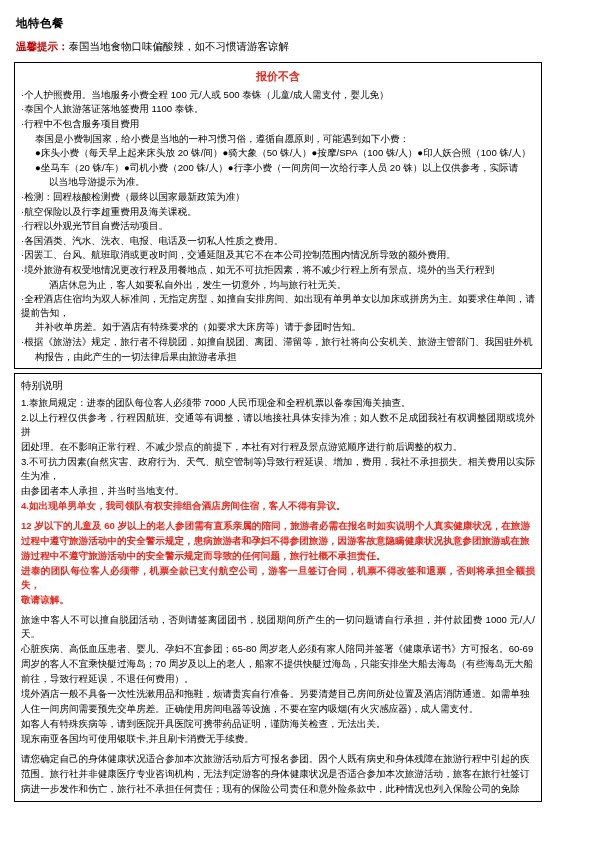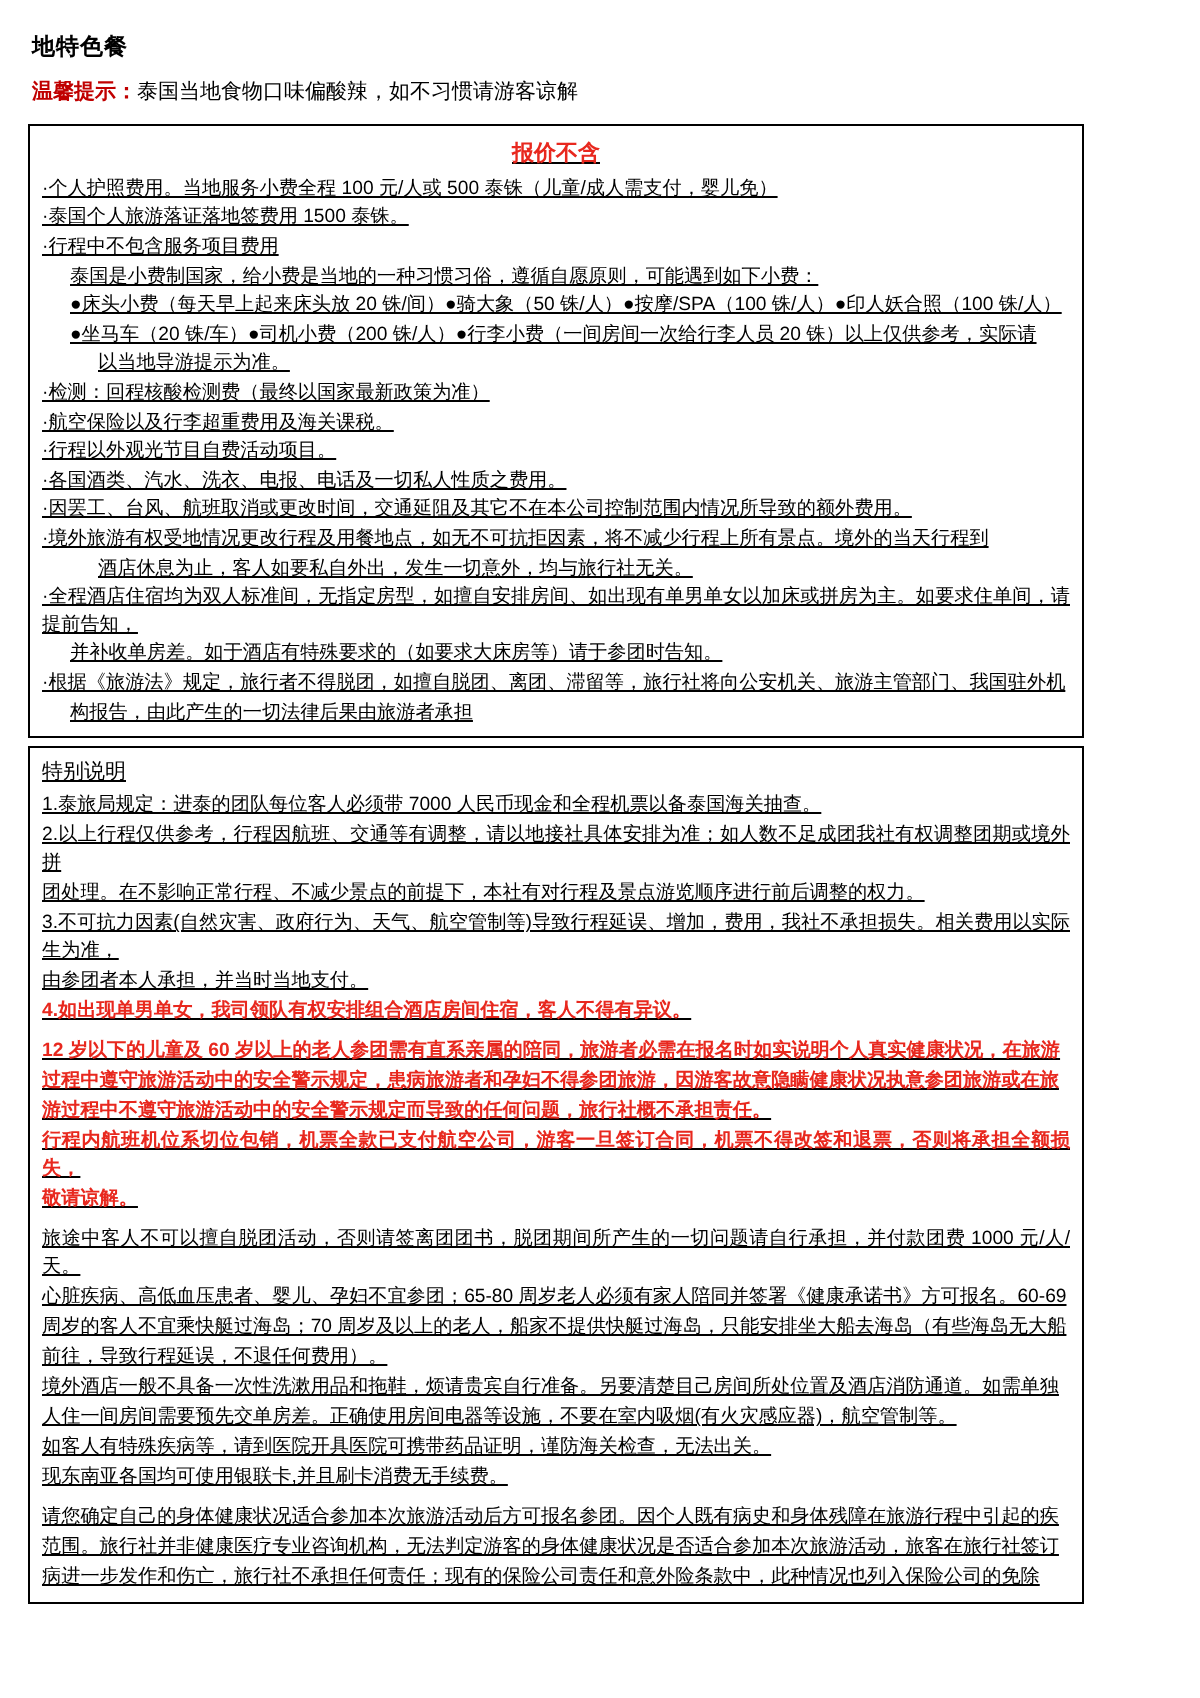--- a/index.html
+++ b/index.html
@@ -35,21 +35,20 @@
     color: #c00000;
   }
   .tip-text {
     color: #000;
   }
   .box {
     border: 1px solid #000;
     box-sizing: border-box;
     padding: 4px 6px 4px 6px;
     margin-bottom: 4px;
-    text-decoration: underline;
   }
   .box-title {
     text-align: center;
     color: #e8281e;
     font-weight: bold;
     font-size: 11px;
     margin: 2px 0 4px 0;
   }
   .box-heading {
     font-size: 10.5px;
@@ -75,21 +74,21 @@
   <div class="top-title">地特色餐</div>
 
   <div class="tip-line">
     <span class="tip-label">温馨提示：</span><span class="tip-text">泰国当地食物口味偏酸辣，如不习惯请游客谅解</span>
   </div>
 
   <div class="box">
     <div class="box-title">报价不含</div>
     <div>
       <p class="line">·个人护照费用。当地服务小费全程 100 元/人或 500 泰铢（儿童/成人需支付，婴儿免）</p>
-      <p class="line">·泰国个人旅游落证落地签费用 1500 泰铢。</p>
+      <p class="line">·泰国个人旅游落证落地签费用 1100 泰铢。</p>
       <p class="line">·行程中不包含服务项目费用</p>
       <p class="line indent1">泰国是小费制国家，给小费是当地的一种习惯习俗，遵循自愿原则，可能遇到如下小费：</p>
       <p class="line indent1">●床头小费（每天早上起来床头放 20 铢/间）●骑大象（50 铢/人）●按摩/SPA（100 铢/人）●印人妖合照（100 铢/人）</p>
       <p class="line indent1">●坐马车（20 铢/车）●司机小费（200 铢/人）●行李小费（一间房间一次给行李人员 20 铢）以上仅供参考，实际请</p>
       <p class="line indent2">以当地导游提示为准。</p>
       <p class="line">·检测：回程核酸检测费（最终以国家最新政策为准）</p>
       <p class="line">·航空保险以及行李超重费用及海关课税。</p>
       <p class="line">·行程以外观光节目自费活动项目。</p>
       <p class="line">·各国酒类、汽水、洗衣、电报、电话及一切私人性质之费用。</p>
       <p class="line">·因罢工、台风、航班取消或更改时间，交通延阻及其它不在本公司控制范围内情况所导致的额外费用。</p>
@@ -108,29 +107,29 @@
       <p class="line">1.泰旅局规定：进泰的团队每位客人必须带 7000 人民币现金和全程机票以备泰国海关抽查。</p>
       <p class="line">2.以上行程仅供参考，行程因航班、交通等有调整，请以地接社具体安排为准；如人数不足成团我社有权调整团期或境外拼</p>
       <p class="line">团处理。在不影响正常行程、不减少景点的前提下，本社有对行程及景点游览顺序进行前后调整的权力。</p>
       <p class="line">3.不可抗力因素(自然灾害、政府行为、天气、航空管制等)导致行程延误、增加，费用，我社不承担损失。相关费用以实际生为准，</p>
       <p class="line">由参团者本人承担，并当时当地支付。</p>
       <p class="line redbold">4.如出现单男单女，我司领队有权安排组合酒店房间住宿，客人不得有异议。</p>
       <div class="spacer"></div>
       <p class="line redbold">12 岁以下的儿童及 60 岁以上的老人参团需有直系亲属的陪同，旅游者必需在报名时如实说明个人真实健康状况，在旅游</p>
       <p class="line redbold">过程中遵守旅游活动中的安全警示规定，患病旅游者和孕妇不得参团旅游，因游客故意隐瞒健康状况执意参团旅游或在旅</p>
       <p class="line redbold">游过程中不遵守旅游活动中的安全警示规定而导致的任何问题，旅行社概不承担责任。</p>
-      <p class="line redbold">行程内航班机位系切位包销，机票全款已支付航空公司，游客一旦签订合同，机票不得改签和退票，否则将承担全额损失，</p>
+      <p class="line redbold">进泰的团队每位客人必须带，机票全款已支付航空公司，游客一旦签订合同，机票不得改签和退票，否则将承担全额损失，</p>
       <p class="line redbold">敬请谅解。</p>
       <div class="spacer"></div>
       <p class="line">旅途中客人不可以擅自脱团活动，否则请签离团团书，脱团期间所产生的一切问题请自行承担，并付款团费 1000 元/人/天。</p>
       <p class="line">心脏疾病、高低血压患者、婴儿、孕妇不宜参团；65-80 周岁老人必须有家人陪同并签署《健康承诺书》方可报名。60-69</p>
       <p class="line">周岁的客人不宜乘快艇过海岛；70 周岁及以上的老人，船家不提供快艇过海岛，只能安排坐大船去海岛（有些海岛无大船</p>
       <p class="line">前往，导致行程延误，不退任何费用）。</p>
       <p class="line">境外酒店一般不具备一次性洗漱用品和拖鞋，烦请贵宾自行准备。另要清楚目己房间所处位置及酒店消防通道。如需单独</p>
-      <p class="line">人住一间房间需要预先交单房差。正确使用房间电器等设施，不要在室内吸烟(有火灾感应器)，航空管制等。</p>
+      <p class="line">人住一间房间需要预先交单房差。正确使用房间电器等设施，不要在室内吸烟(有火灾感应器)，成人需支付。</p>
       <p class="line">如客人有特殊疾病等，请到医院开具医院可携带药品证明，谨防海关检查，无法出关。</p>
       <p class="line">现东南亚各国均可使用银联卡,并且刷卡消费无手续费。</p>
       <div class="spacer"></div>
       <p class="line">请您确定自己的身体健康状况适合参加本次旅游活动后方可报名参团。因个人既有病史和身体残障在旅游行程中引起的疾</p>
       <p class="line">范围。旅行社并非健康医疗专业咨询机构，无法判定游客的身体健康状况是否适合参加本次旅游活动，旅客在旅行社签订</p>
       <p class="line">病进一步发作和伤亡，旅行社不承担任何责任；现有的保险公司责任和意外险条款中，此种情况也列入保险公司的免除</p>
     </div>
   </div>
 
 </div>

